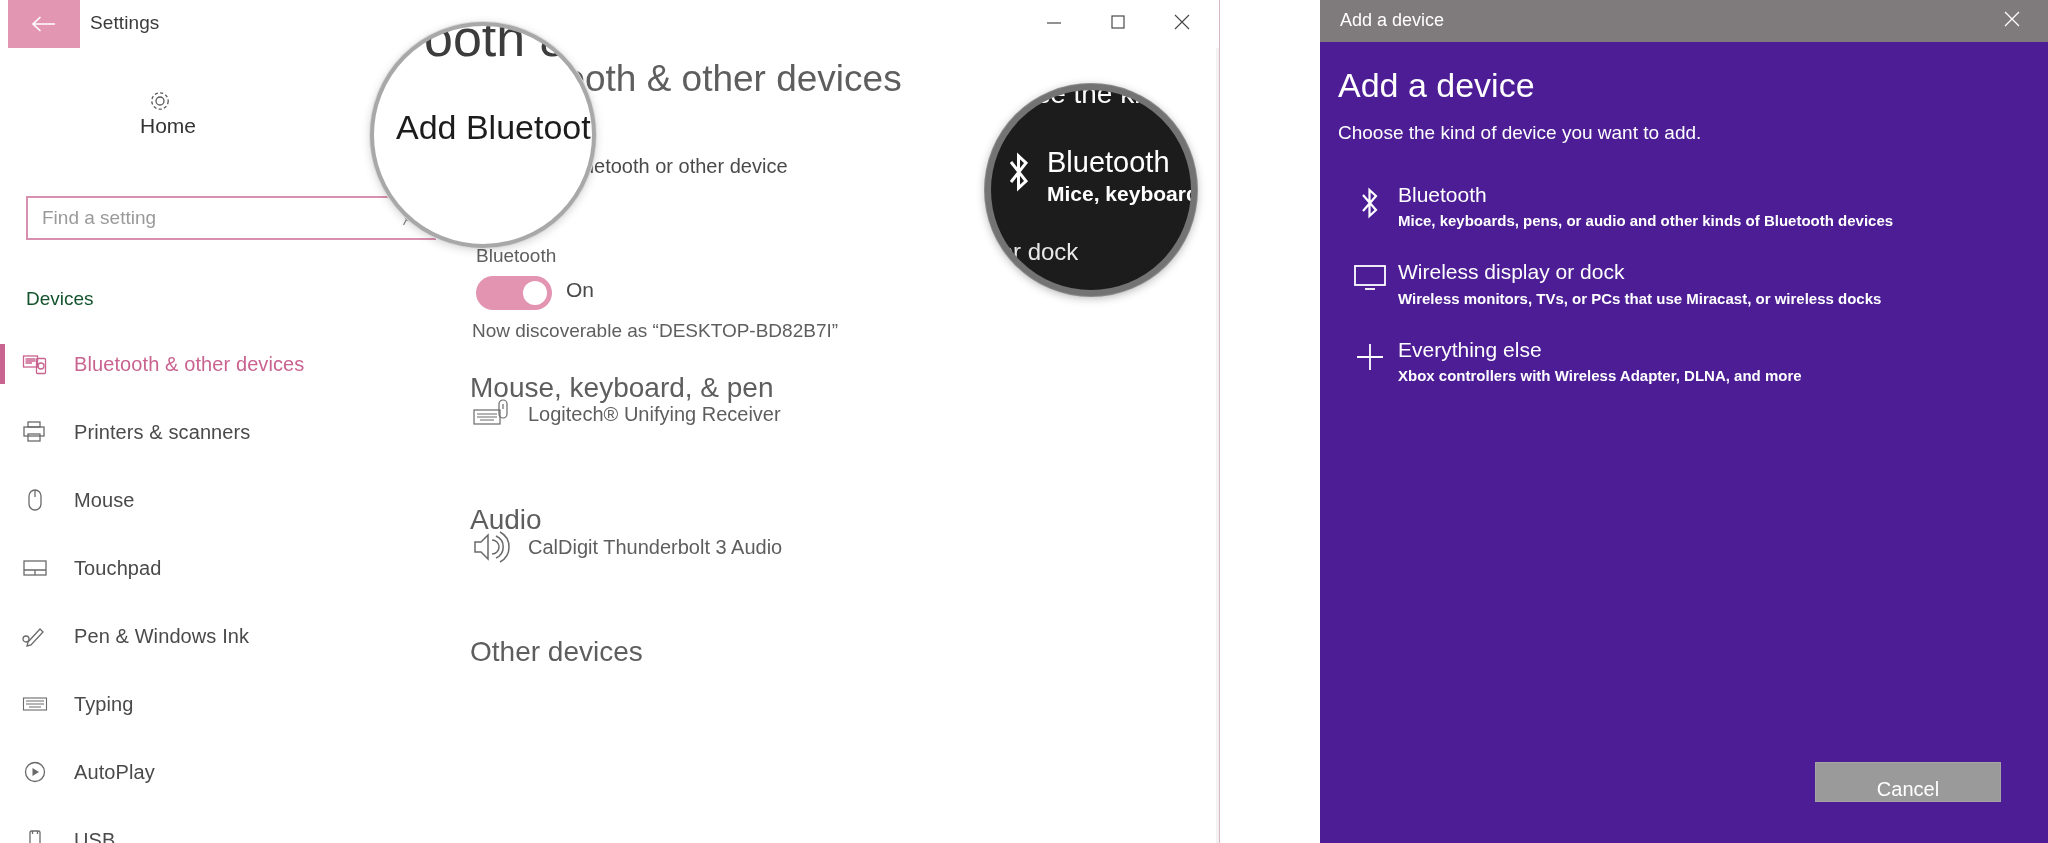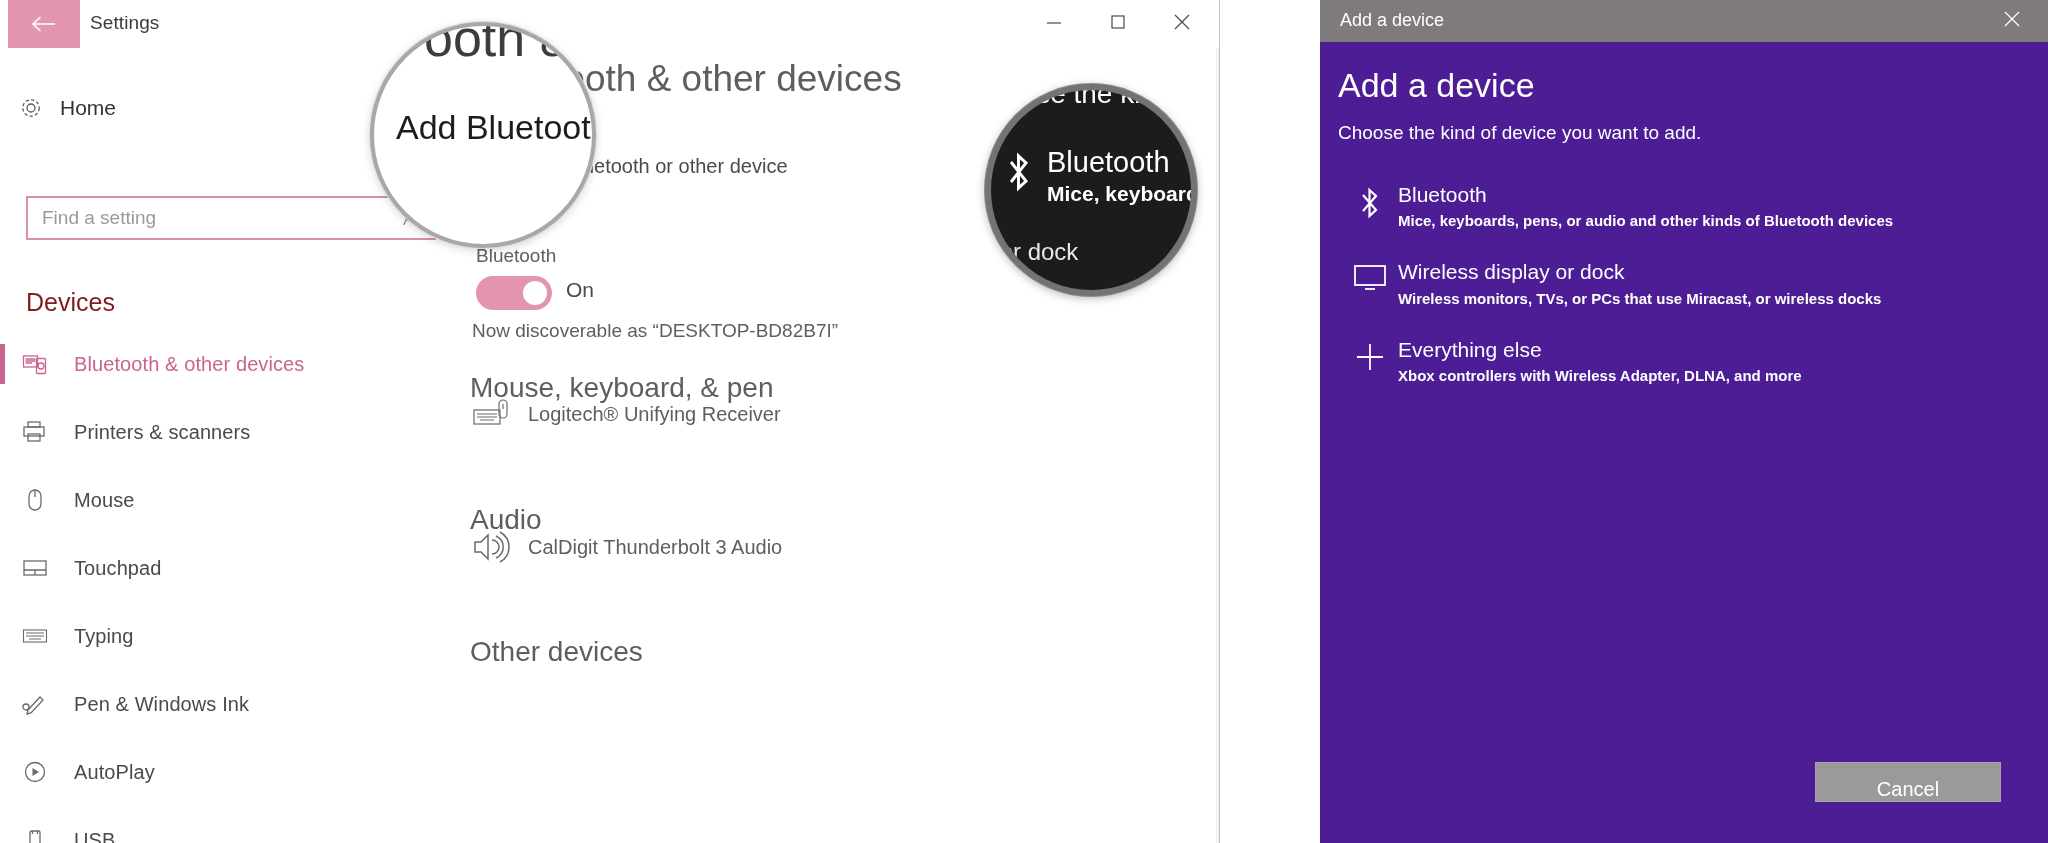--- a/index.html
+++ b/index.html
@@ -34,39 +34,39 @@
   #btn-min{left:1023px;}
   #btn-max{left:1087px;}
   #btn-close{left:1151px;}
 
   
   #settings-sidebar{
     position:absolute;left:0;top:48px;width:440px;height:795px;background:#ffffff;
   }
   #home-row{
     position:absolute;left:18px;top:40px;width:300px;height:40px;
-    display:flex;align-items:center;cursor:pointer;
+    display:flex;align-items:center;cursor:pointer;flex-direction:column;
   }
   #home-row .ico{width:42px;display:flex;justify-content:flex-start;}
   #home-label{font-size:21px;color:#333;}
   #search-wrap{
     position:absolute;left:26px;top:148px;width:410px;height:44px;
     border:2px solid #D98FAF;background:#fff;display:flex;align-items:center;
     box-sizing:border-box;cursor:text;
   }
   #search-input{
     border:0;outline:0;background:transparent;flex:1;height:40px;
     font-size:19px;color:#6b6b6b;padding:0 12px 0 14px;
     font-family:"Liberation Sans", sans-serif;
   }
   #search-input::placeholder{color:#9a9a9a;}
   #search-icon-box{width:44px;display:flex;align-items:center;justify-content:center;}
 
   #devices-group-label{
-    position:absolute;left:26px;top:240px;font-size:25px;color:#7f1d1d;
+    position:absolute;left:26px;top:240px;font-size:19px;color:#14532d;
   }
 
   #nav-list{position:absolute;left:0;top:282px;width:440px;}
   .nav-item{
     position:relative;height:68px;display:flex;align-items:center;
     padding-left:22px;box-sizing:border-box;cursor:pointer;
   }
   .nav-item .sel-bar{
     position:absolute;left:0;top:14px;width:5px;height:40px;background:#C9638F;
     display:none;
@@ -332,40 +332,40 @@
             </g>
           </svg>
         </span>
         <span class="nav-label">Touchpad</span>
       </div>
 
       <div class="nav-item">
 
         <span class="nav-ico">
           <svg width="26" height="24" viewBox="0 0 26 24">
+            <g stroke="#6a6a6a" stroke-width="1.3" fill="none">
+              <path d="M6 18 L18 5 L21 8 L9 21 L5 22 Z"></path>
+              <circle cx="4" cy="15" r="3"></circle>
+            </g>
+          </svg>
+        </span>
+        <span class="nav-label">Pen &amp; Windows Ink</span>
+      </div>
+
+      <div class="nav-item">
+
+        <span class="nav-ico">
+          <svg width="26" height="24" viewBox="0 0 26 24">
             <g stroke="#6a6a6a" stroke-width="1.1" fill="none">
               <rect x="1.5" y="6" width="23" height="12"></rect>
               <path d="M4 9 H22 M4 12 H22 M7 15 H19"></path>
             </g>
           </svg>
         </span>
         <span class="nav-label">Typing</span>
-      </div>
-
-      <div class="nav-item">
-
-        <span class="nav-ico">
-          <svg width="26" height="24" viewBox="0 0 26 24">
-            <g stroke="#6a6a6a" stroke-width="1.3" fill="none">
-              <path d="M6 18 L18 5 L21 8 L9 21 L5 22 Z"></path>
-              <circle cx="4" cy="15" r="3"></circle>
-            </g>
-          </svg>
-        </span>
-        <span class="nav-label">Pen &amp; Windows Ink</span>
       </div>
 
       <div class="nav-item">
 
         <span class="nav-ico">
           <svg width="26" height="24" viewBox="0 0 26 24">
             <g stroke="#6a6a6a" stroke-width="1.3" fill="none">
               <circle cx="13" cy="12" r="9.5"></circle>
               <path d="M10.5 8 L17 12 L10.5 16 Z" fill="#6a6a6a" stroke="none"></path>
             </g>

